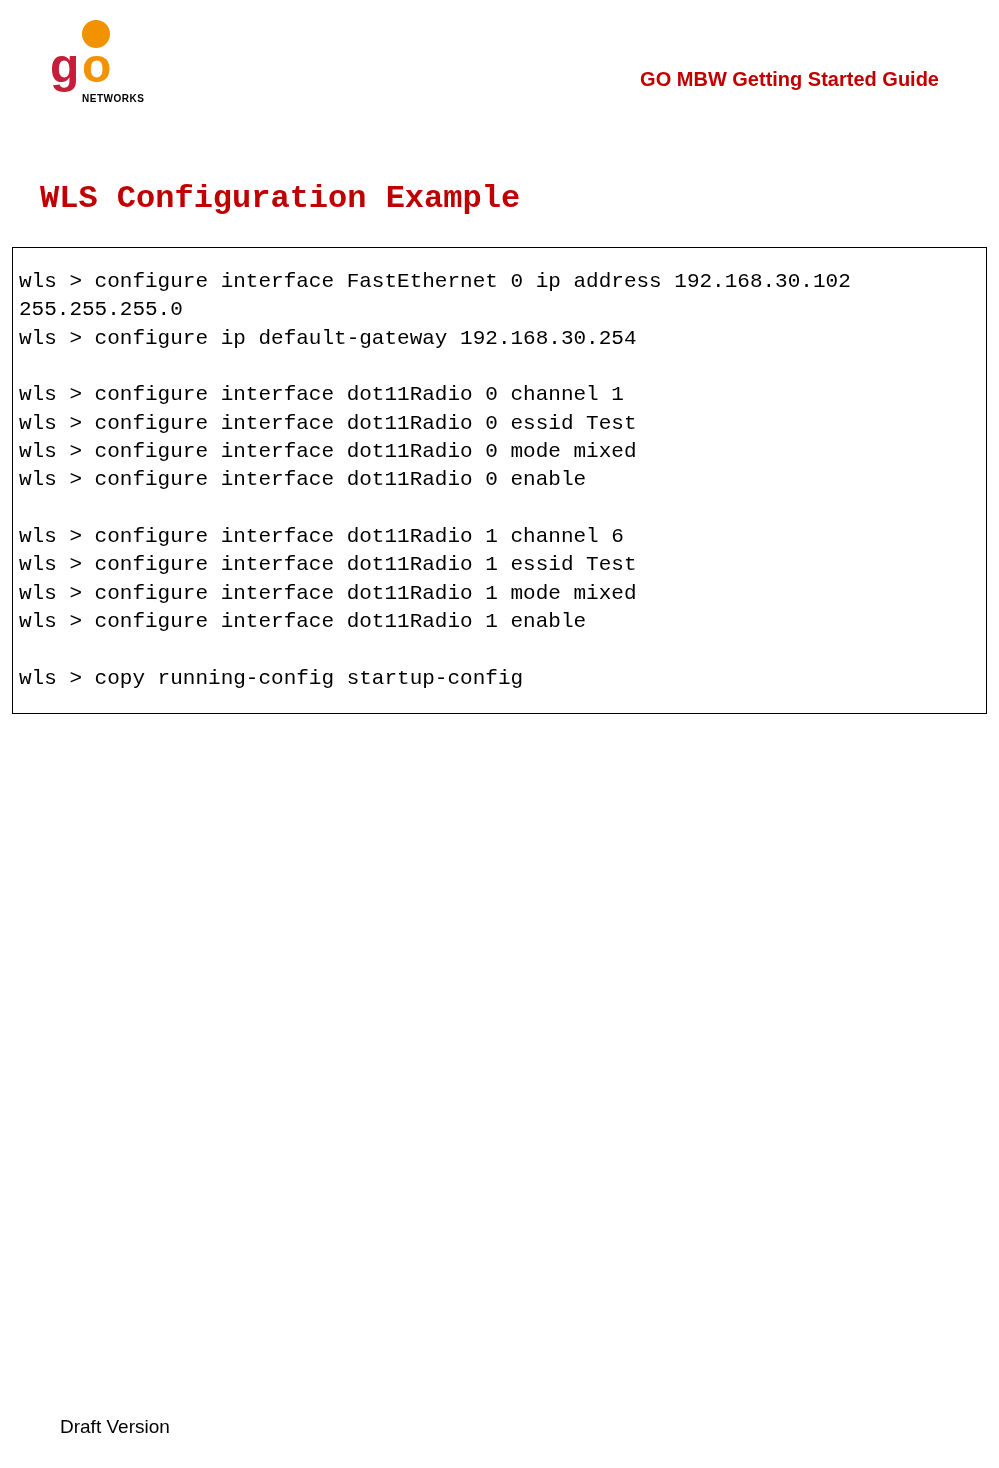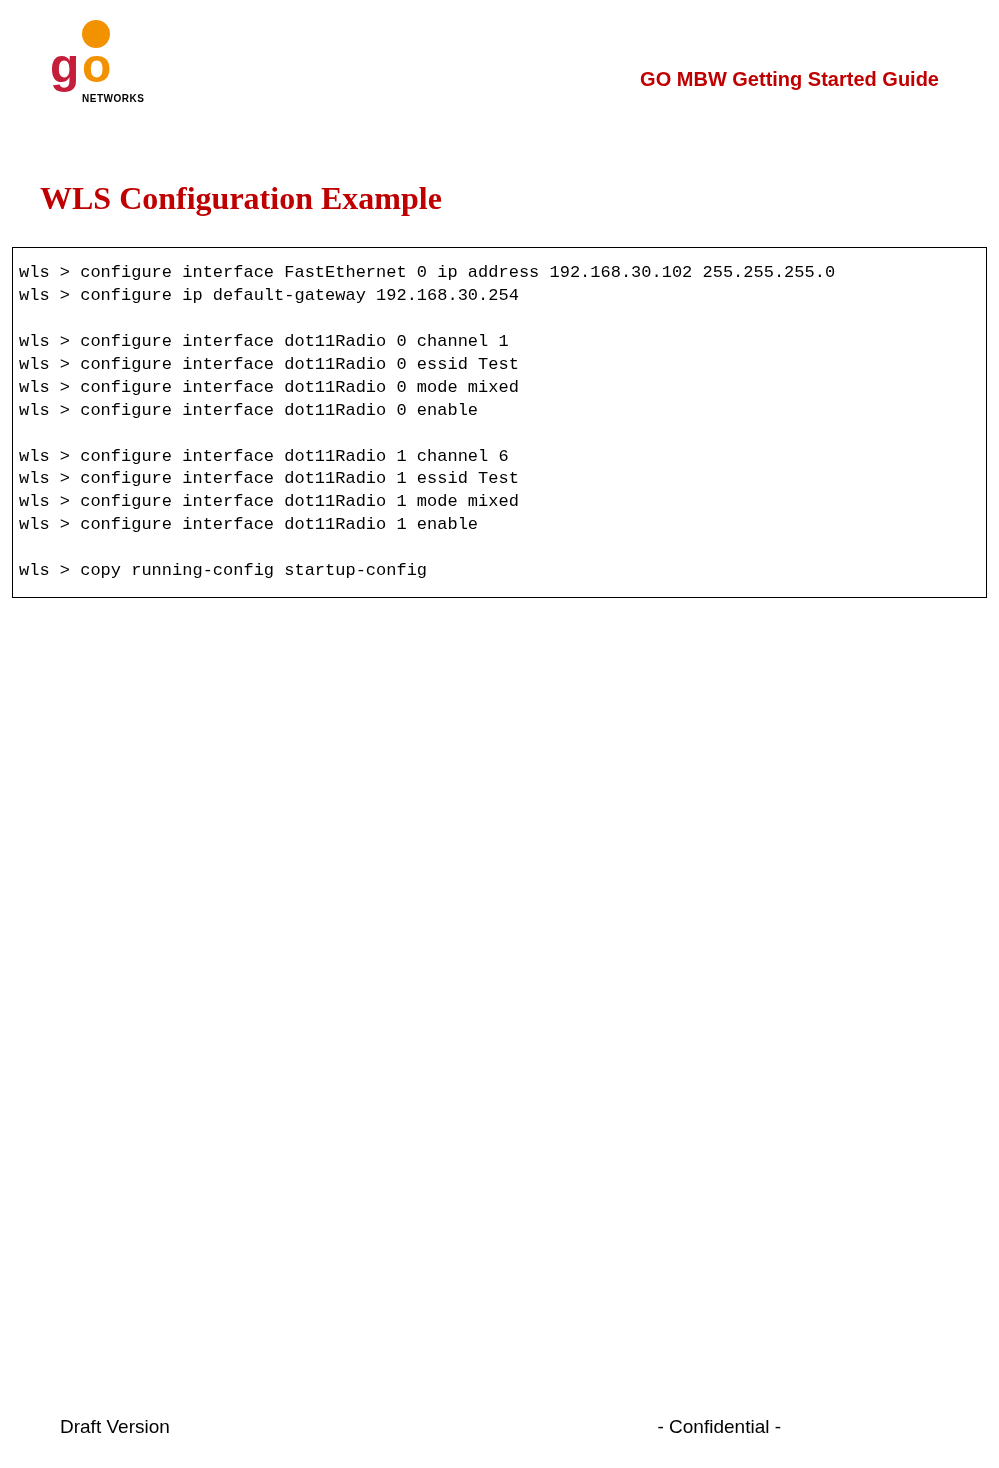--- a/index.html
+++ b/index.html
@@ -66,29 +66,29 @@
       color: #c00000;
       font-size: 20px;
       font-weight: bold;
       margin-top: 48px;
       font-family: Arial, sans-serif;
     }
     .section-heading {
       color: #c00000;
       font-size: 32px;
       font-weight: bold;
-      font-family: Liberation Serif, serif;
+      font-family: Liberation Mono, monospace;
       margin: 60px 0 30px 40px;
     }
     .code-block {
       border: 1px solid #000000;
       margin: 0 12px 0 12px;
-      padding: 14px 6px;
+      padding: 20px 6px;
       font-family: 'Courier New', Courier, monospace;
-      font-size: 17px;
+      font-size: 21px;
       line-height: 1.35;
       white-space: pre-wrap;
       word-wrap: break-word;
     }
     .footer {
       position: absolute;
       bottom: 30px;
       left: 0;
       width: 100%;
       padding: 0 60px;
@@ -137,14 +137,13 @@
 
 wls &gt; configure interface dot11Radio 1 channel 6
 wls &gt; configure interface dot11Radio 1 essid Test
 wls &gt; configure interface dot11Radio 1 mode mixed
 wls &gt; configure interface dot11Radio 1 enable
 
 wls &gt; copy running-config startup-config</div>
 
 <div class="footer">
   <div class="footer-left">Draft Version</div>
-  <div class="footer-center">-  Confidential  -</div>
 </div>
 
 </body></html>

